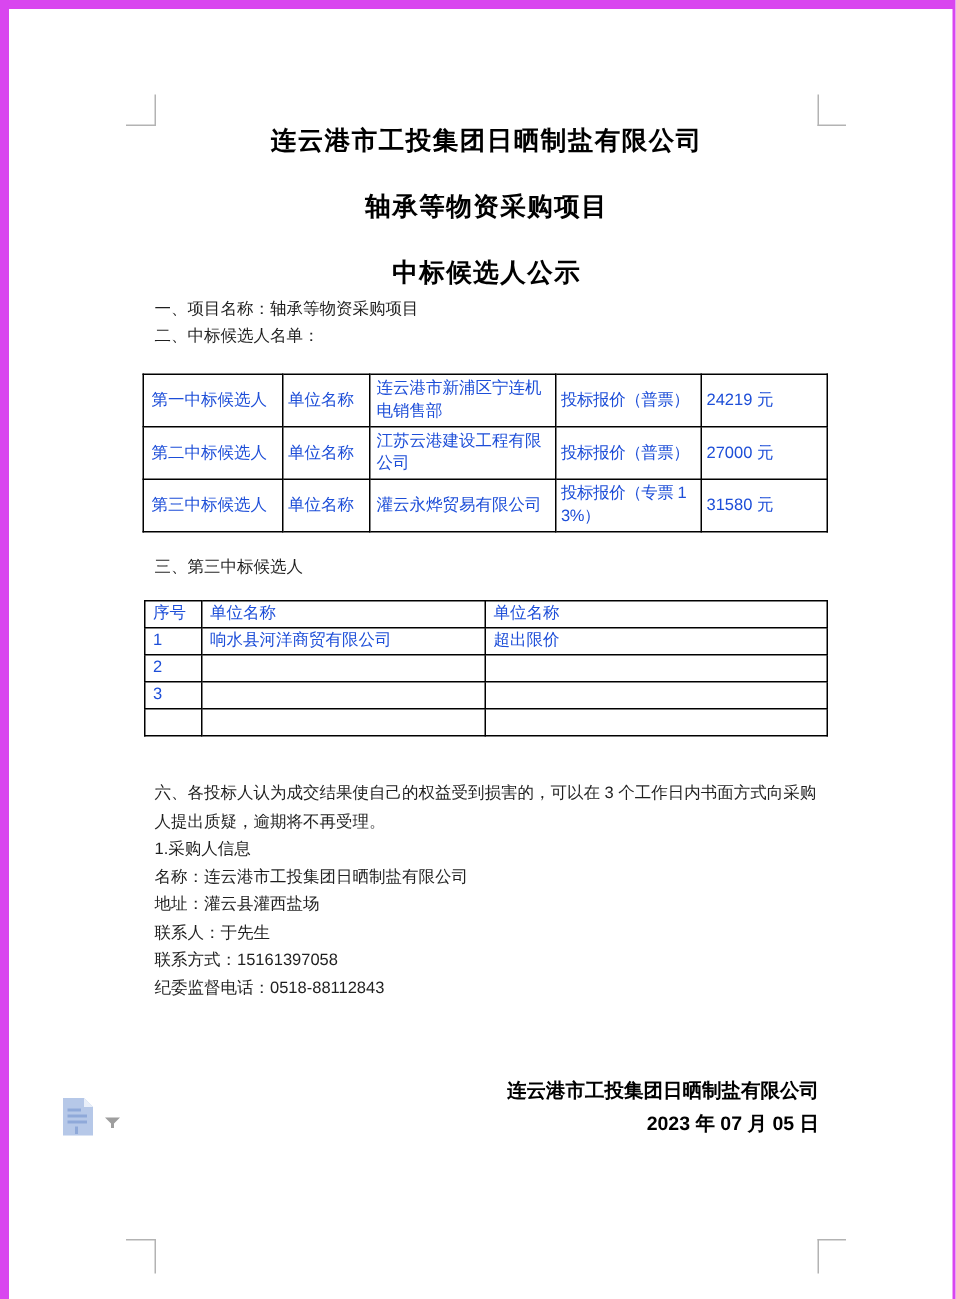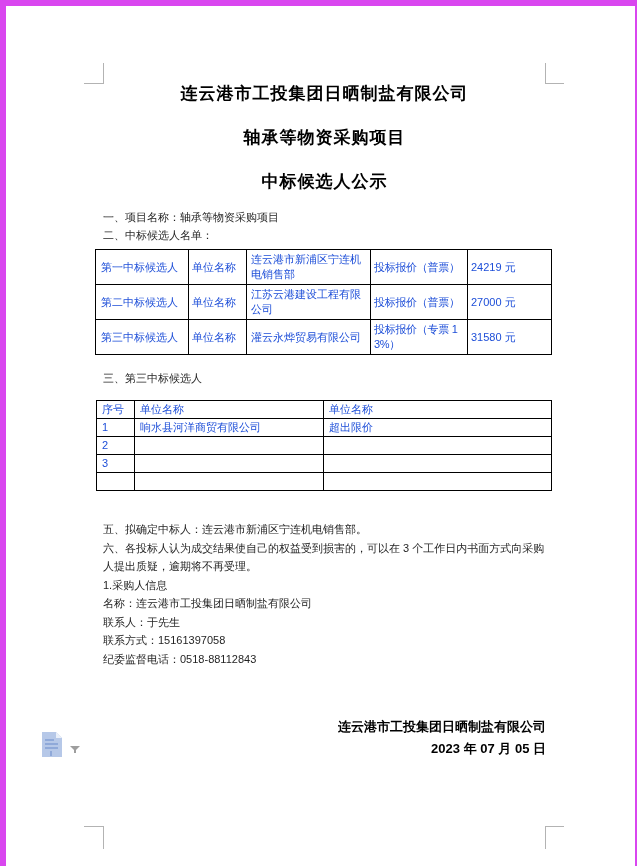--- a/index.html
+++ b/index.html
@@ -22,21 +22,21 @@
   .mark-br{left:539px;top:820px;width:18px;height:22px;border-left:1px solid #b3b3b3;border-top:1px solid #b3b3b3;}
 
   .titles{
     position:absolute;left:97px;top:78px;width:443px;
     text-align:center;font-weight:bold;font-size:17px;color:#000;
   }
   .title-line{line-height:20px;margin-bottom:24px;letter-spacing:1px;}
   .title-line:last-child{margin-bottom:0;}
 
   .intro{
-    position:absolute;left:97px;top:202px;width:446px;
+    position:absolute;left:97px;top:191px;width:446px;
     font-size:11px;line-height:18px;
   }
 
   table{border-collapse:collapse;table-layout:fixed;color:#1d4ed8;}
   td,th{border:1px solid #000;font-weight:normal;text-align:left;
     padding:1px 3px;font-size:11px;line-height:15px;word-break:break-all;}
 
   .table-candidates{position:absolute;left:89px;top:243px;width:456px;}
   .table-candidates td{height:32px;}
   .table-candidates .col-rank{width:93px;}
@@ -158,25 +158,25 @@
       </tr>
       <tr>
         <td></td>
         <td></td>
         <td></td>
       </tr>
     </tbody>
   </table>
 
   <div class="paragraphs">
-    <div class="para-line">五、拟确定中标人：连云港市新浦区宁连机电销售部。</div>
     <div class="para-line">六、各投标人认为成交结果使自己的权益受到损害的，可以在 3 个工作日内书面方式向采购</div>
     <div class="para-line">人提出质疑，逾期将不再受理。</div>
     <div class="para-line">1.采购人信息</div>
     <div class="para-line">名称：连云港市工投集团日晒制盐有限公司</div>
+    <div class="para-line">地址：灌云县灌西盐场</div>
     <div class="para-line">联系人：于先生</div>
     <div class="para-line">联系方式：15161397058</div>
     <div class="para-line">纪委监督电话：0518-88112843</div>
   </div>
 
   <div class="signature">
     <div>连云港市工投集团日晒制盐有限公司</div>
     <div>2023 年 07 月 05 日</div>
   </div>
 

